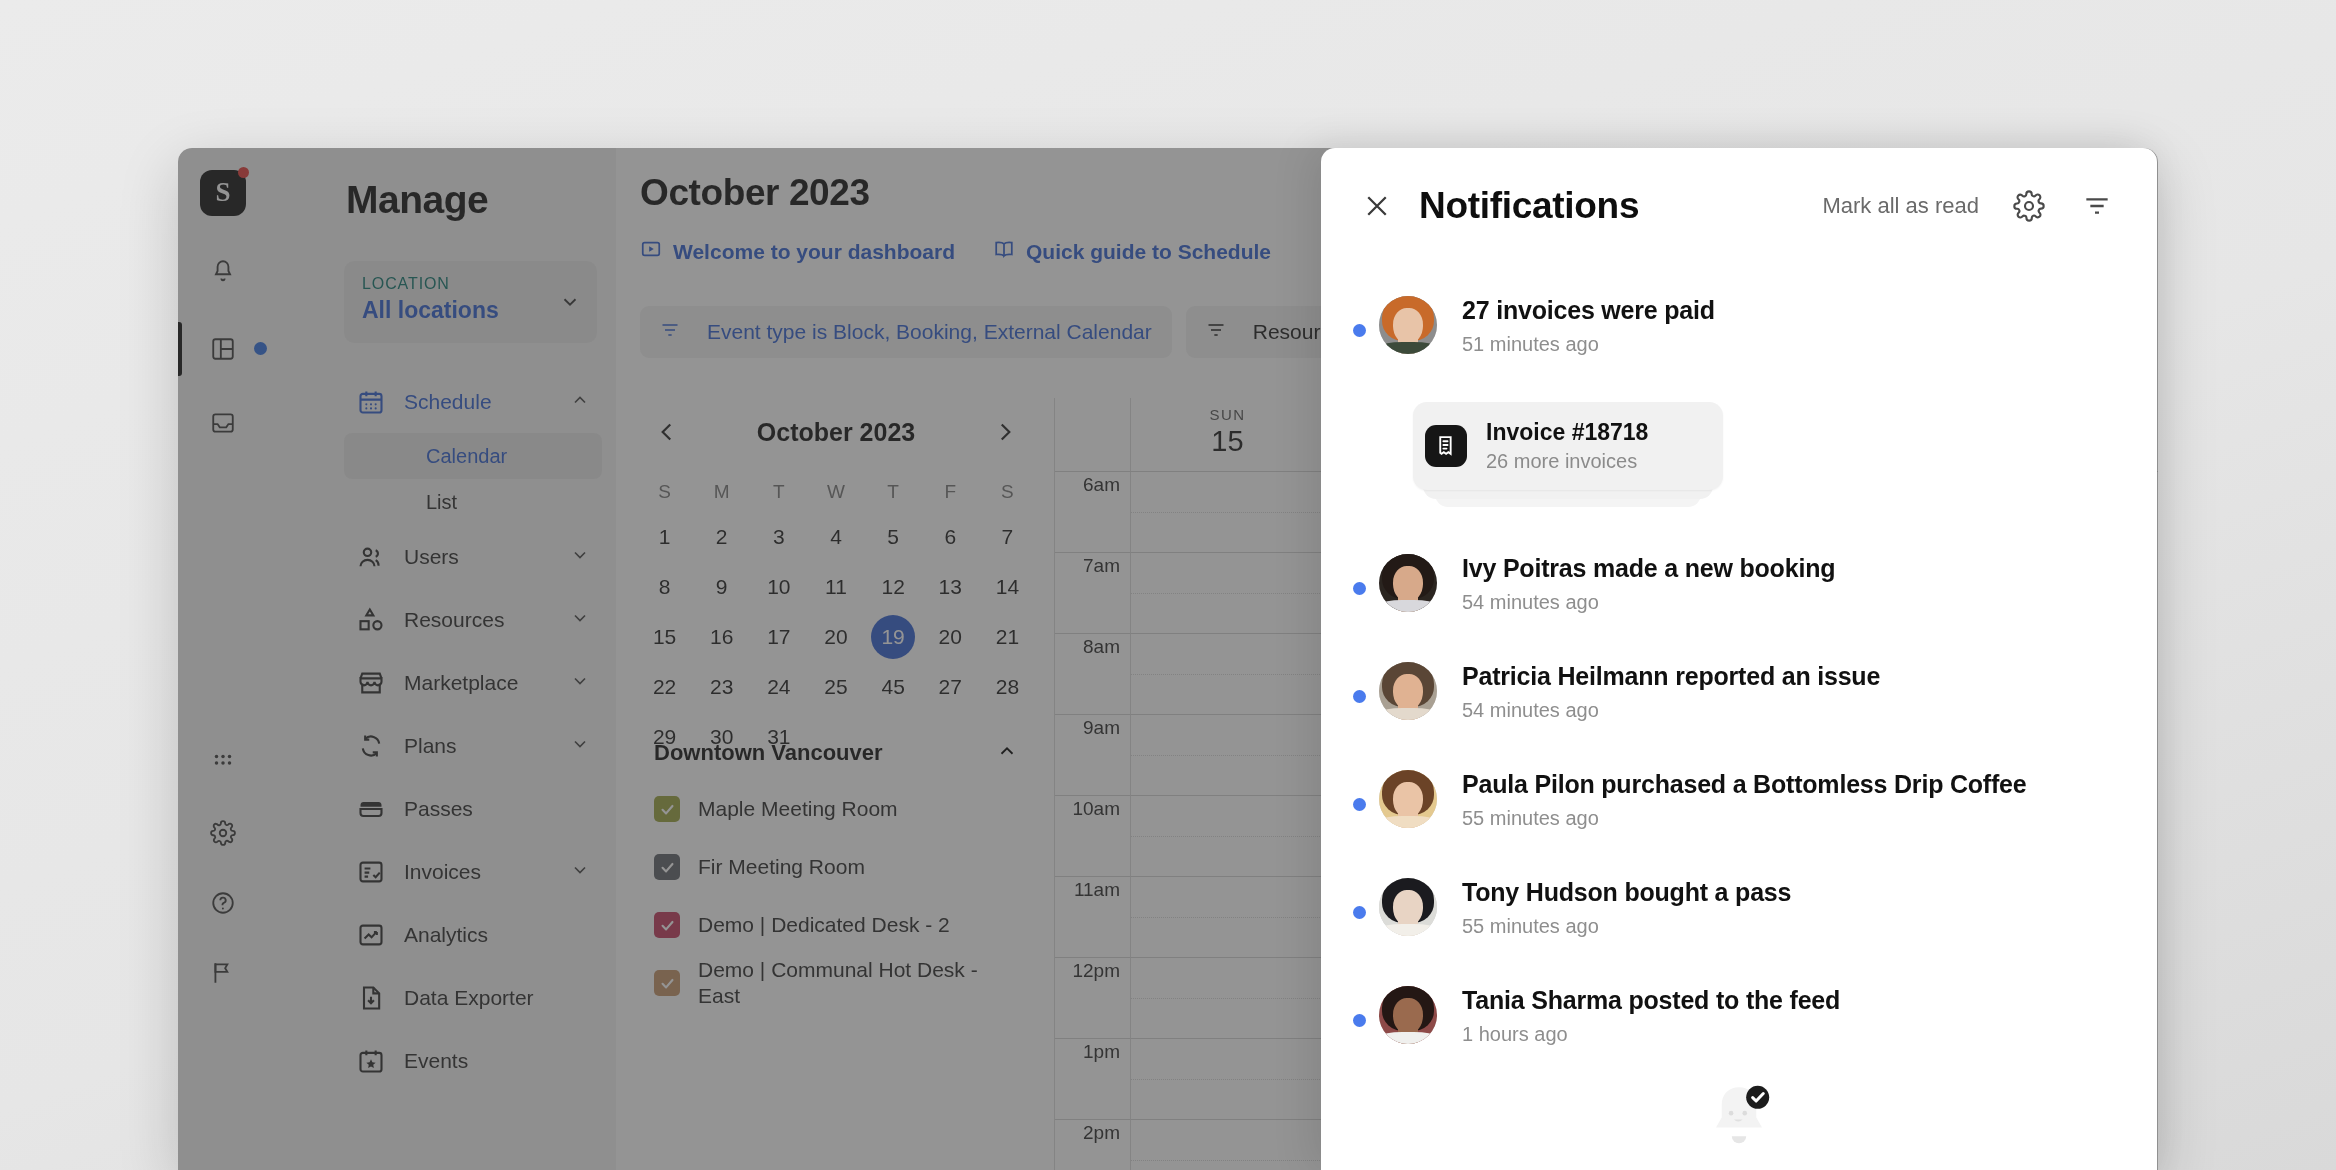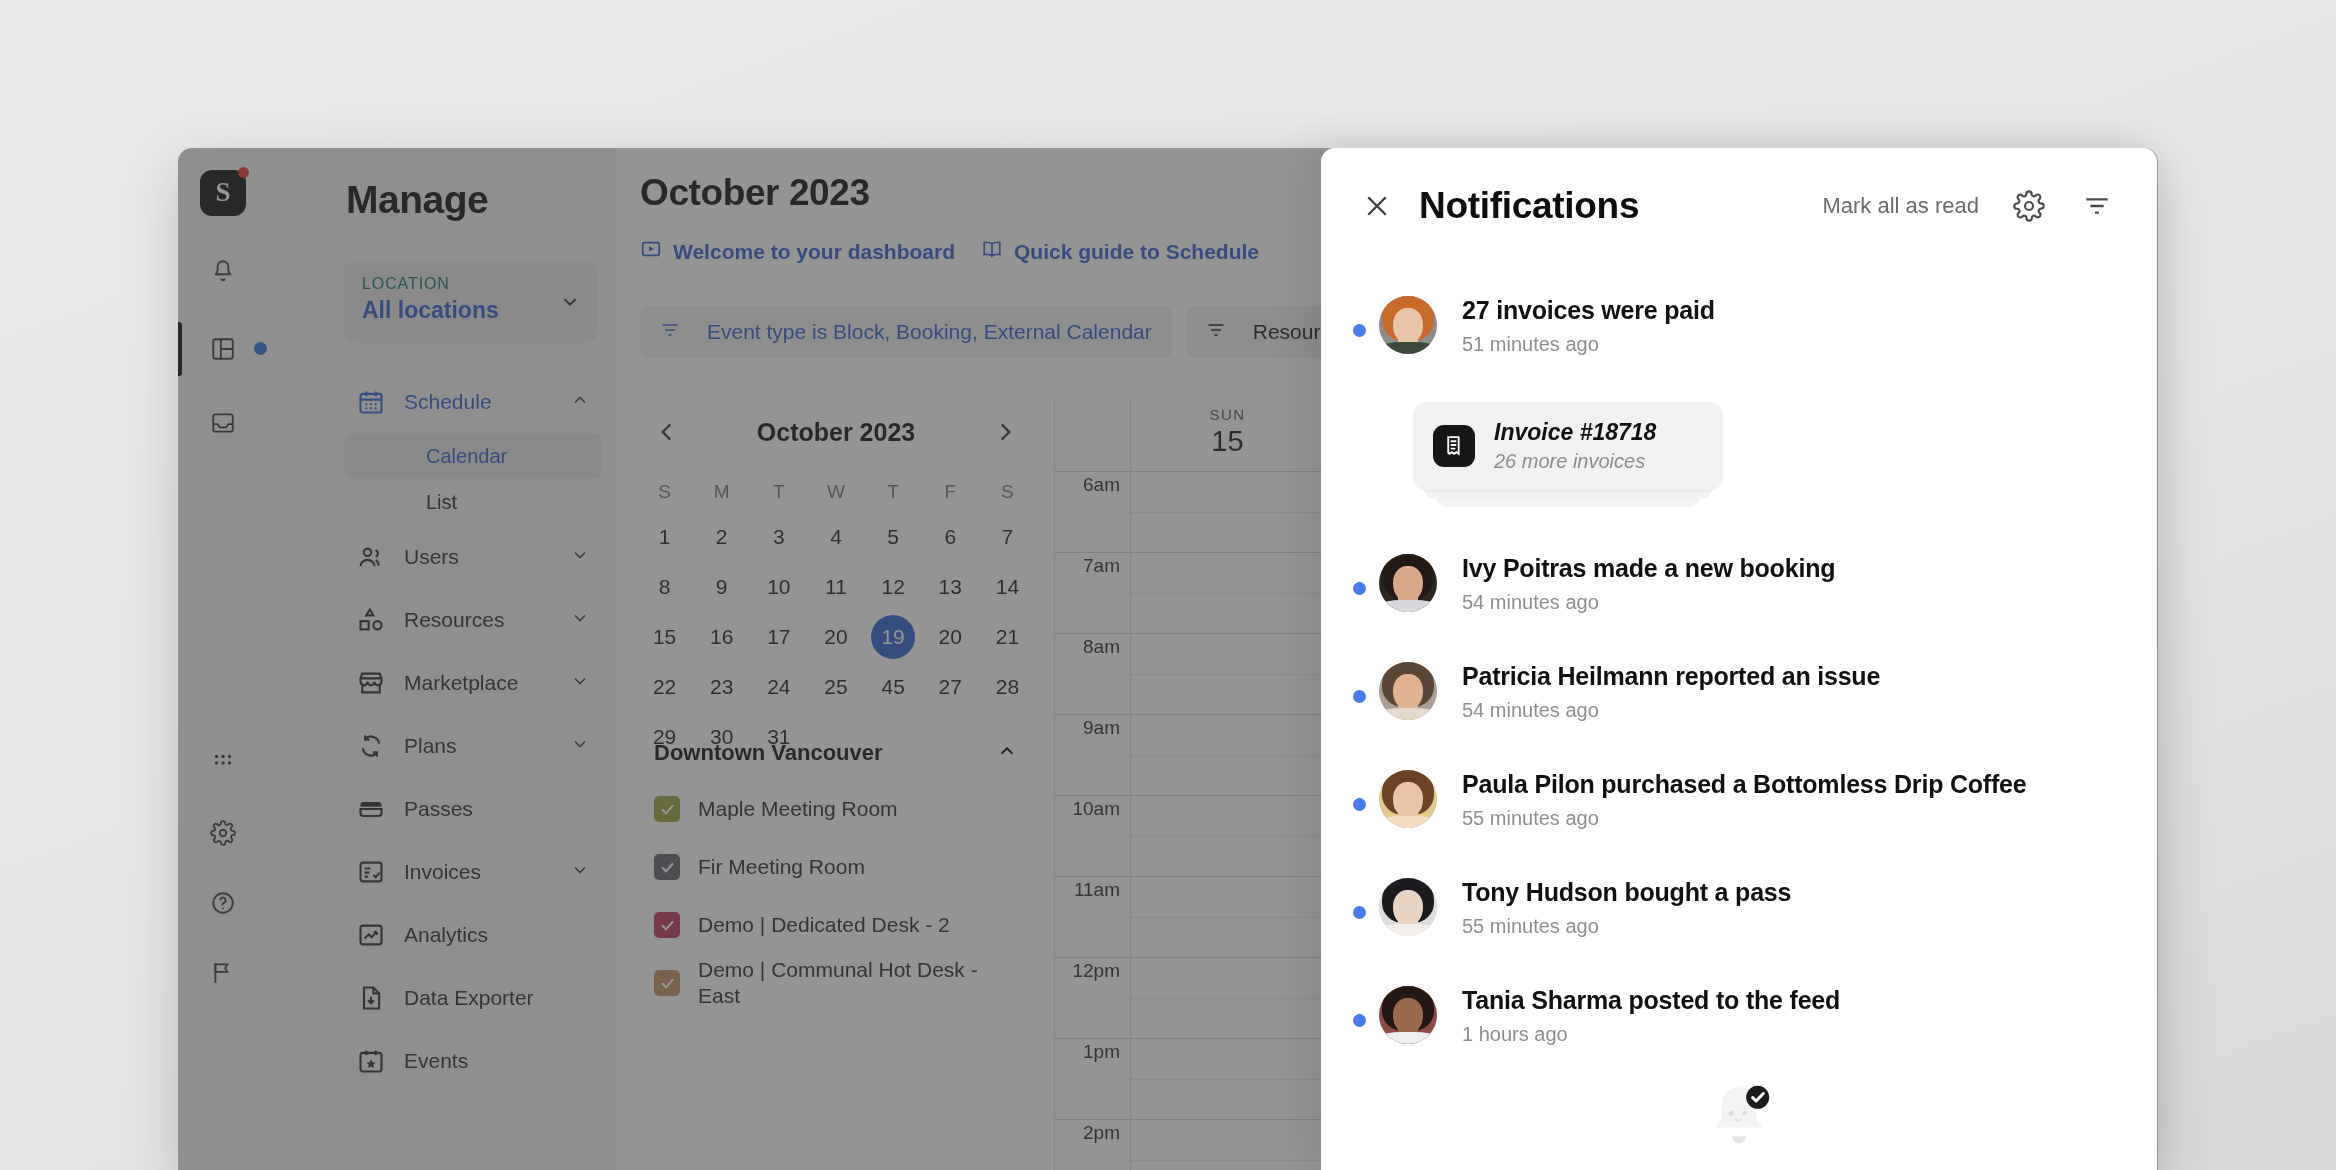--- a/index.html
+++ b/index.html
@@ -132,21 +132,21 @@
   #main {
     position: absolute; left: 438px; top: 0; right: 0; bottom: 0;
     background: #fff;
   }
   #month-title {
     position: absolute; left: 24px; top: 24px;
     font-size: 37px; font-weight: 700; color: #111; letter-spacing: -.4px;
   }
   #guide-links {
     position: absolute; left: 24px; top: 90px;
-    display: flex; gap: 26px; align-items: center;
+    display: flex; gap: 38px; align-items: center;
   }
   .glink { display: flex; align-items: center; gap: 11px; color: #2f5fd0; font-size: 21px; font-weight: 700; }
   .glink svg { width: 22px; height: 22px; }
 
   #filter-bar {
     position: absolute; left: 24px; top: 158px;
     display: flex; gap: 14px; align-items: center;
   }
   .chip {
     display: flex; align-items: center; gap: 27px;
@@ -260,23 +260,22 @@
   }
   .n-body { flex: 1; padding-top: 20px; }
   .n-title { font-size: 25px; font-weight: 700; color: #111; letter-spacing: -.2px; }
   .n-time { font-size: 20px; color: #8e8e8e; margin-top: 8px; }
 
   
   #inv-wrap { position: relative; margin: 18px 0 10px 92px; width: 310px; }
   #inv-card {
     position: relative; z-index: 3;
     background: #f1f1f1; border-radius: 14px;
-    padding: 17px 20px; display: flex; align-items: center; gap: 19px;
+    padding: 17px 12px; display: flex; align-items: center; gap: 19px;
     box-shadow: 0 1px 2px rgba(0,0,0,.05);
-    font-style: italic;
   }
   #inv-ic {
     width: 42px; height: 42px; border-radius: 11px; flex: 0 0 42px;
     background: #161616; display: flex; align-items: center; justify-content: center;
   }
   #inv-ic svg { width: 25px; height: 25px; color: #fff; }
   #inv-t { font-size: 23px; font-weight: 700; color: #111; }
   #inv-s { font-size: 20px; color: #8b8b8b; margin-top: 4px; }
   .inv-stack {
     position: absolute; left: 10px; right: 10px; height: 16px;

